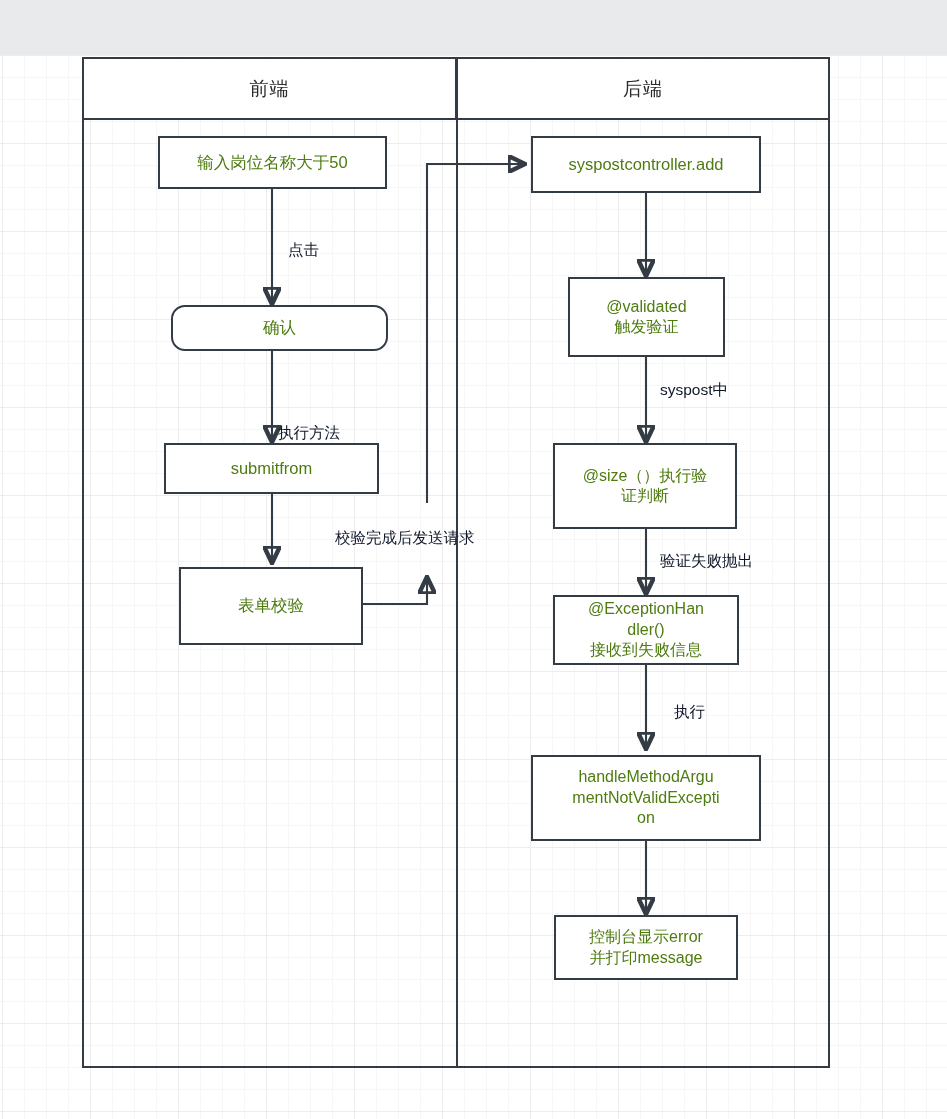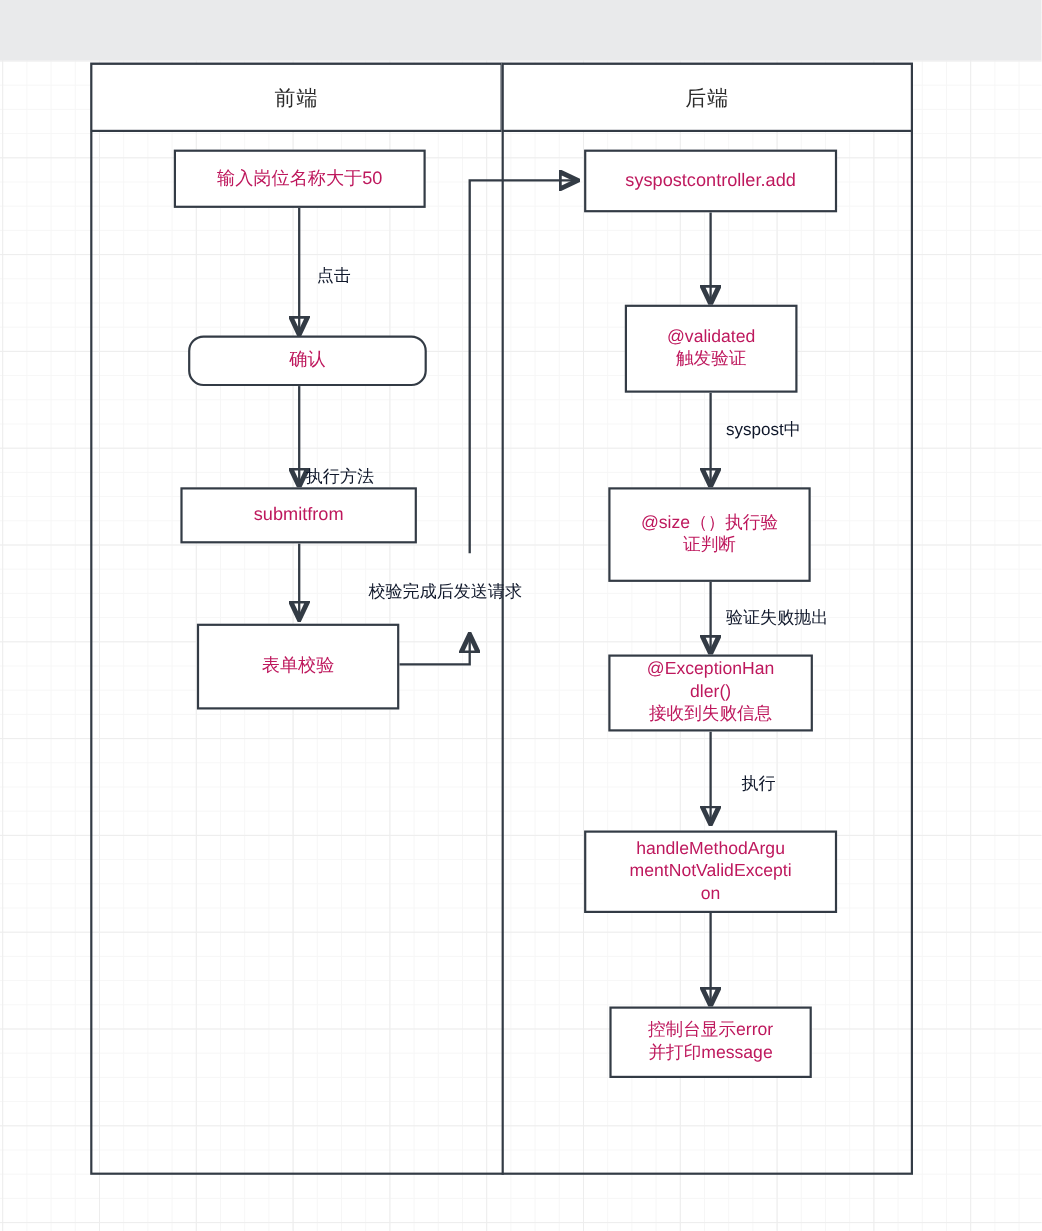--- a/index.html
+++ b/index.html
@@ -67,21 +67,21 @@
     position: absolute;
     box-sizing: border-box;
     border: 2px solid #333b45;
     background: #ffffff;
     display: flex;
     align-items: center;
     justify-content: center;
     text-align: center;
     font-size: 16.5px;
     line-height: 1.28;
-    color: #be185d;
+    color: #4d7c0f;
     padding: 2px 4px;
     white-space: pre-line;
   }
   .node.wrapnode { font-size: 16px; }
   .edge-label {
     position: absolute;
     font-size: 15.5px;
     color: #0f172a;
     white-space: nowrap;
     background: transparent;
@@ -174,21 +174,21 @@
     <span>@size（）执行验
 证判断</span>
   </div>
 
   <div class="node wrapnode" style="left:553px; top:595px; width:186px; height:70px;">
     <span>@ExceptionHan
 dler()
 接收到失败信息</span>
   </div>
 
-  <div class="node wrapnode" style="left:531px; top:755px; width:230px; height:75px;">
+  <div class="node wrapnode" style="left:531px; top:755px; width:230px; height:86px;">
     <span>handleMethodArgu
 mentNotValidExcepti
 on</span>
   </div>
 
   <div class="node wrapnode" style="left:554px; top:915px; width:184px; height:65px;">
     <span>控制台显示error
 并打印message</span>
   </div>
 

